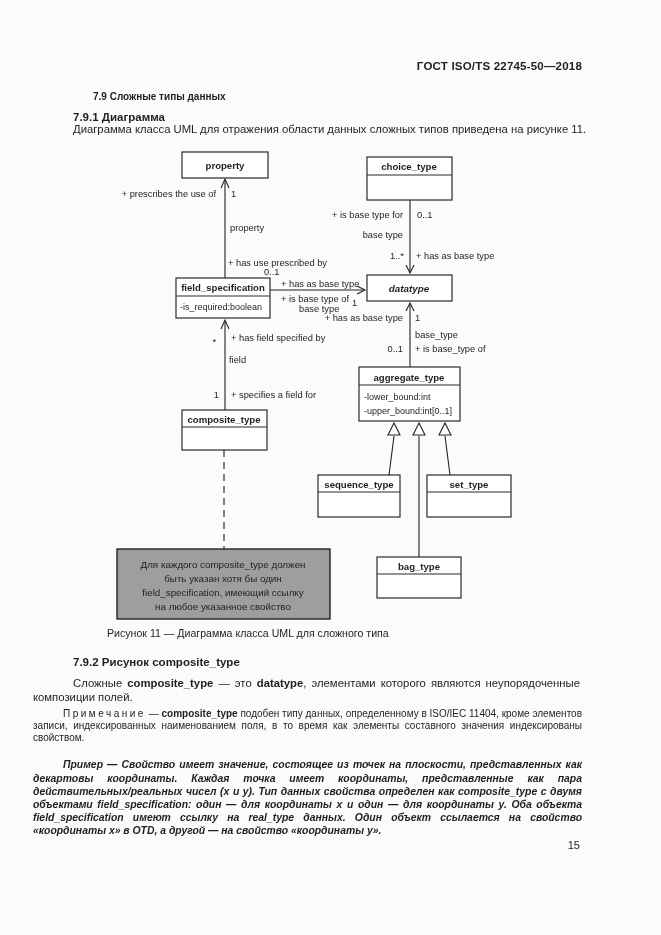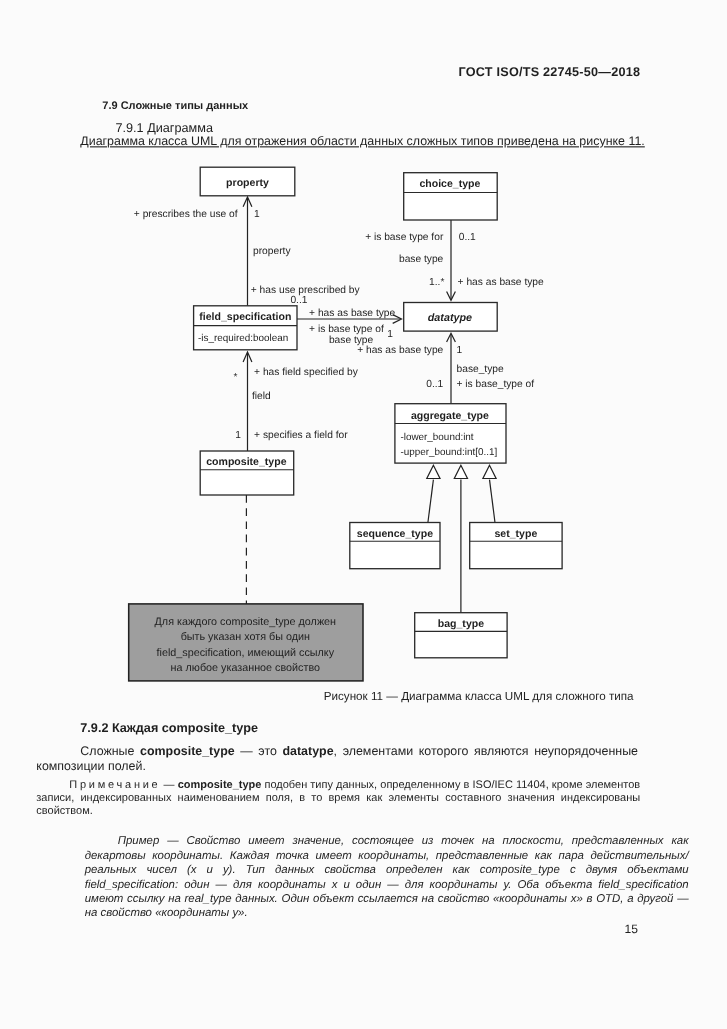--- a/index.html
+++ b/index.html
@@ -4,27 +4,27 @@
 <style>
   html,body{margin:0;padding:0;}
   body{
     width:661px;height:935px;position:relative;overflow:hidden;
     background:#fbfbfb;color:#1f1f1f;
     font-family:"Liberation Sans", sans-serif;
   }
   .abs{position:absolute;}
   .doc-header{top:60px;right:79px;font-size:11.5px;font-weight:bold;letter-spacing:.2px;}
   .h79{top:91px;left:73px;font-size:10px;font-weight:bold;margin-left:20px;}
-  .h791{top:111px;left:73px;font-size:11.5px;font-weight:normal;margin-left:32px;}
-  .body791{top:123px;left:73px;font-size:11.3px;text-decoration:underline;}
-  .fig-caption{top:627px;left:96px;width:480px;text-align:right;font-size:10.6px;}
+  .h791{top:111px;left:73px;font-size:11.5px;font-weight:bold;}
+  .body791{top:123px;left:73px;font-size:11.3px;}
+  .fig-caption{top:627px;left:107px;width:480px;text-align:left;font-size:10.6px;}
   .h792{top:656px;left:73px;font-size:11.5px;font-weight:bold;}
   .p792{top:666px;left:33px;width:547px;font-size:11.3px;line-height:13.4px;text-align:justify;text-indent:40px;}
   .note{top:698px;left:33px;width:549px;font-size:10px;line-height:12.2px;text-align:justify;text-indent:30px;}
-  .example{top:748px;left:33px;width:549px;font-size:10.4px;line-height:13.2px;text-align:justify;text-indent:30px;font-weight:normal;font-style:italic;margin-left:44px;}
+  .example{top:748px;left:33px;width:549px;font-size:10.4px;line-height:13.2px;text-align:justify;text-indent:30px;font-weight:bold;font-style:italic;}
   .pagenum{top:839px;right:81px;font-size:11px;}
   .b{font-weight:bold;}
   .spaced{letter-spacing:2.5px;}
   svg{position:absolute;left:0;top:0;}
   svg text{font-family:"Liberation Sans", sans-serif;fill:#1f1f1f;}
   .cls-title{font-size:9.6px;font-weight:bold;}
   .cls-title-it{font-size:9.8px;font-weight:bold;font-style:italic;}
   .cls-attr{font-size:9px;}
   .edge-label{font-size:9.3px;}
   .note-text{font-size:9.8px;}
@@ -139,21 +139,21 @@
 
   <text class="edge-label" x="216" y="345" text-anchor="end">*</text>
   <text class="edge-label" x="231" y="341">+ has field specified by</text>
   <text class="edge-label" x="229" y="363">field</text>
   <text class="edge-label" x="219" y="398" text-anchor="end">1</text>
   <text class="edge-label" x="231" y="398">+ specifies a field for</text>
 </svg>
 
 <div class="abs fig-caption">Рисунок 11 — Диаграмма класса UML для сложного типа</div>
 
-<div class="abs h792">7.9.2 Каждая composite_type</div>
+<div class="abs h792">7.9.2 Рисунок composite_type</div>
 
 <p class="abs p792"><span>Сложные </span><span class="b">composite_type</span><span> — это </span><span class="b">datatype</span><span>, элементами которого являются неупорядоченные композиции полей.</span></p>
 
 <p class="abs note"><span class="spaced">Примечание</span><span> — </span><span class="b">composite_type</span><span> подобен типу данных, определенному в ISO/IEC 11404, кроме элементов записи, индексированных наименованием поля, в то время как элементы составного значения индексированы свойством.</span></p>
 
 <p class="abs example">Пример — Свойство имеет значение, состоящее из точек на плоскости, представленных как декартовы координаты. Каждая точка имеет координаты, представленные как пара действительных/реальных чисел (x и y). Тип данных свойства определен как composite_type с двумя объектами field_specification: один — для координаты x и один — для координаты y. Оба объекта field_specification имеют ссылку на real_type данных. Один объект ссылается на свойство «координаты x» в OTD, а другой — на свойство «координаты y».</p>
 
 <div class="abs pagenum">15</div>
 
 </body></html>

